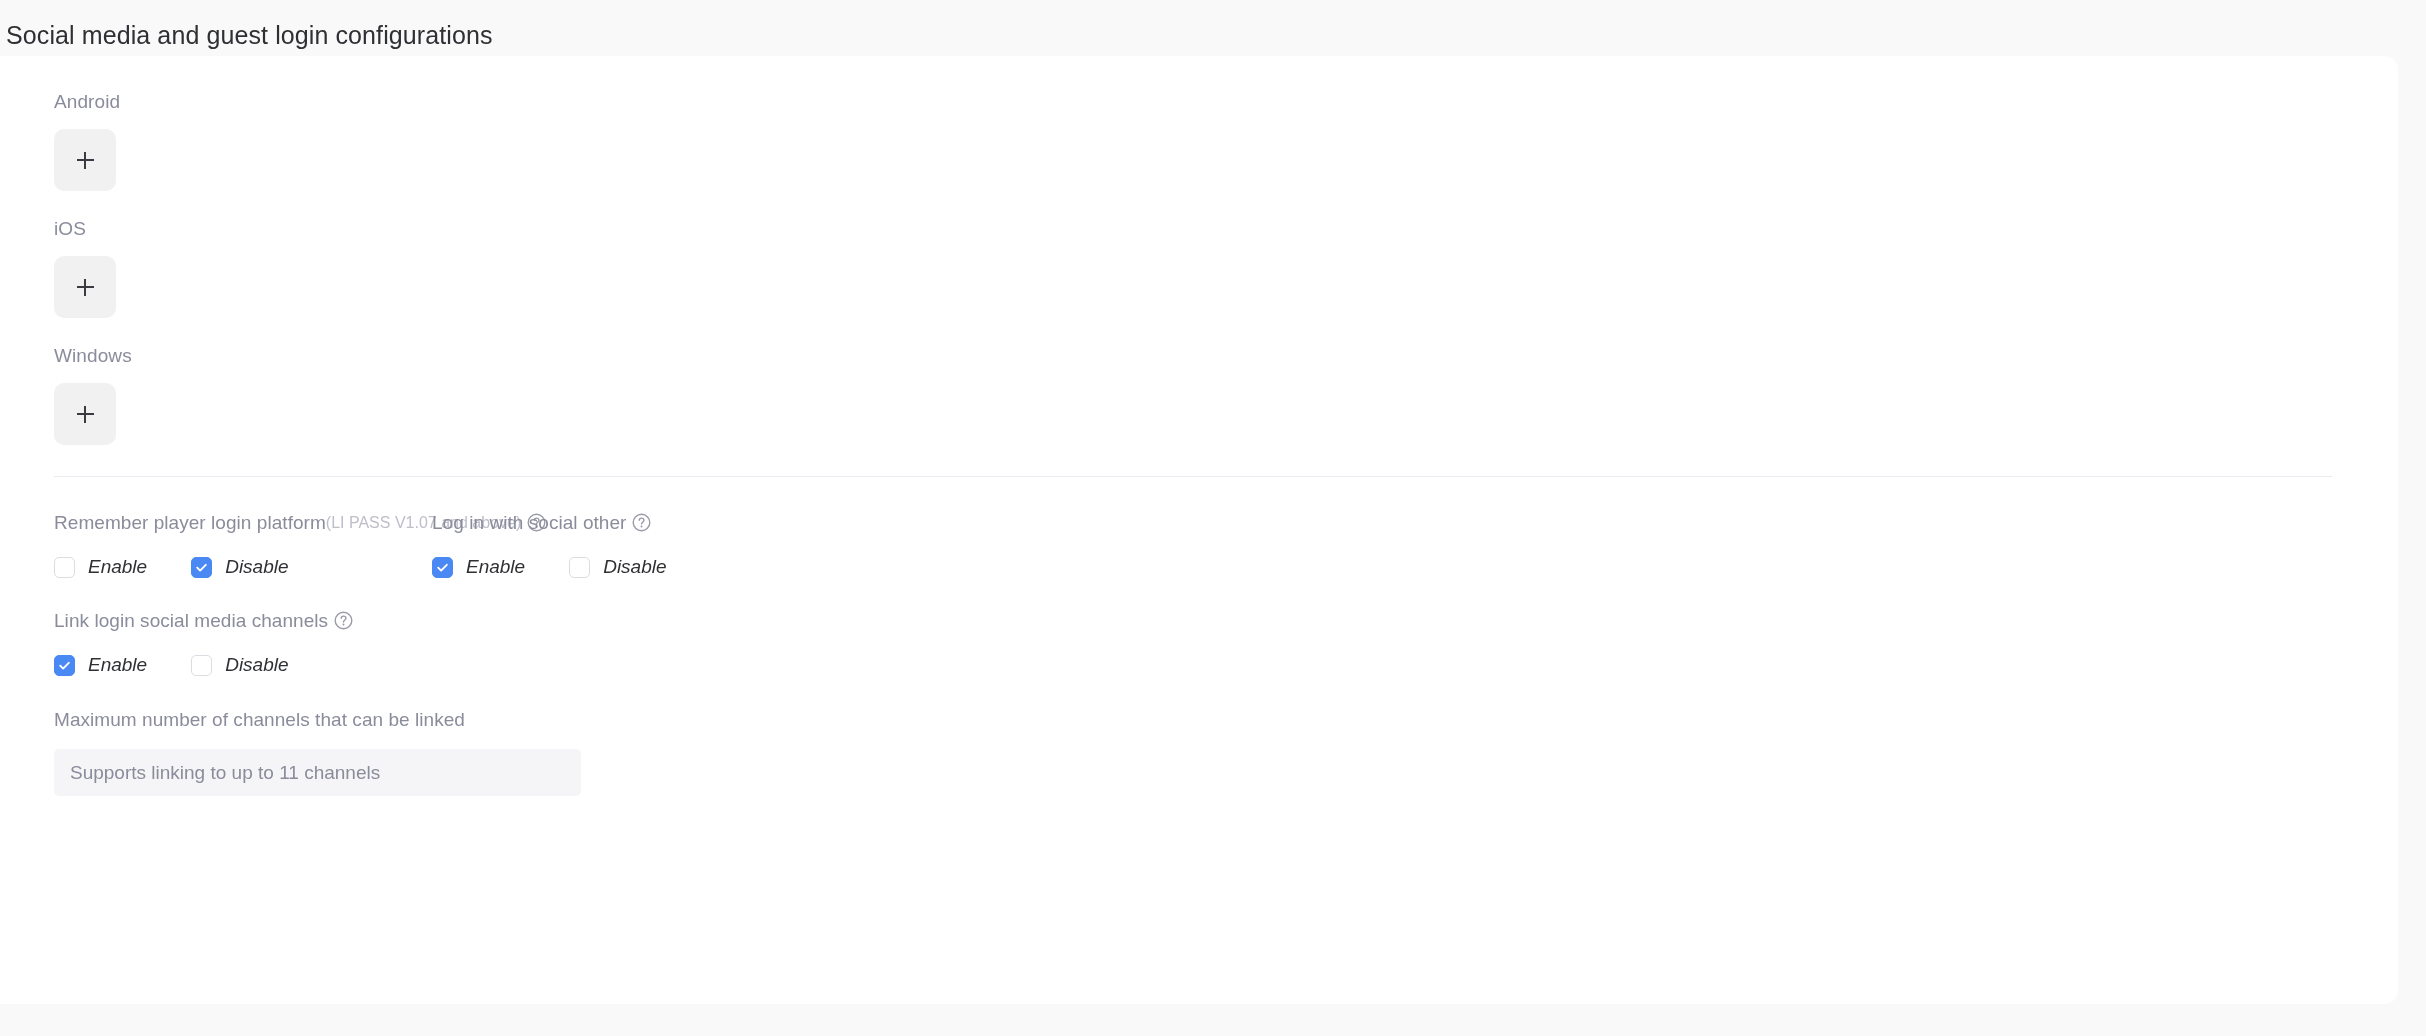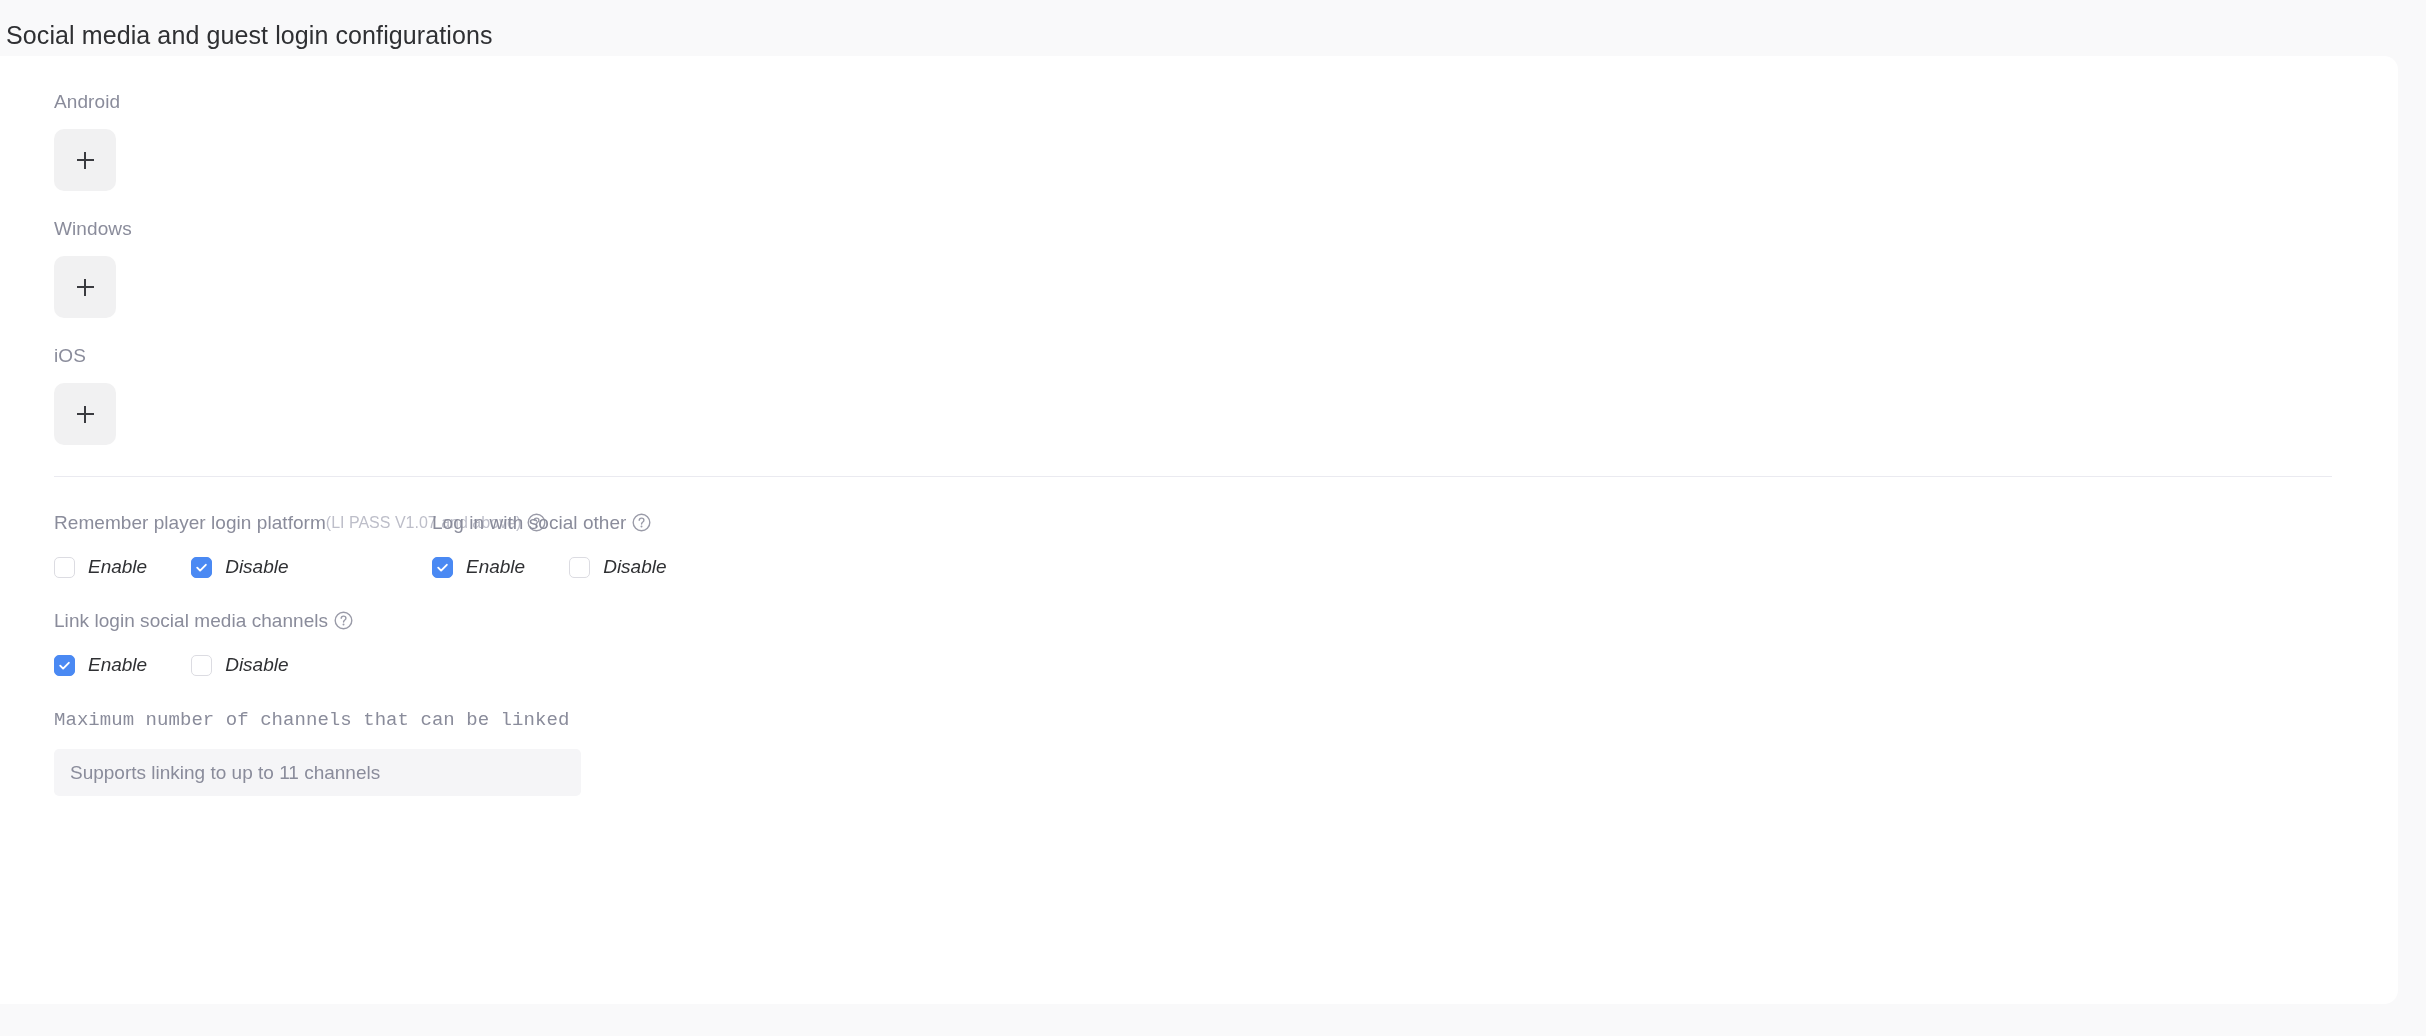--- a/index.html
+++ b/index.html
@@ -171,21 +171,20 @@
   
   .options-row2 { margin-top: 33px; }
 
   
   .field-block { margin-top: 33px; }
   .field-label {
     font-size: 19px;
     color: #8a8c9b;
     margin-bottom: 18px;
     letter-spacing: 0.05px;
-    font-family: Liberation Mono, monospace;
   }
   .text-input {
     width: 527px;
     height: 47px;
     background: #f5f5f7;
     border: none;
     border-radius: 5px;
     padding: 0 16px;
     font-family: "Liberation Sans", sans-serif;
     font-size: 19px;
@@ -208,28 +207,28 @@
   <div class="card-inner">
 
     <div class="platform-block">
       <div class="platform-label">Android</div>
       <button class="add-btn">
         <span class="plus-glyph"></span>
       </button>
     </div>
 
     <div class="platform-block">
-      <div class="platform-label">Windows</div>
+      <div class="platform-label">iOS</div>
       <button class="add-btn">
         <span class="plus-glyph"></span>
       </button>
     </div>
 
     <div class="platform-block">
-      <div class="platform-label">iOS</div>
+      <div class="platform-label">Windows</div>
       <button class="add-btn">
         <span class="plus-glyph"></span>
       </button>
     </div>
 
     <div class="divider"></div>
 
     <div class="options">
 
       <div class="option-row">

